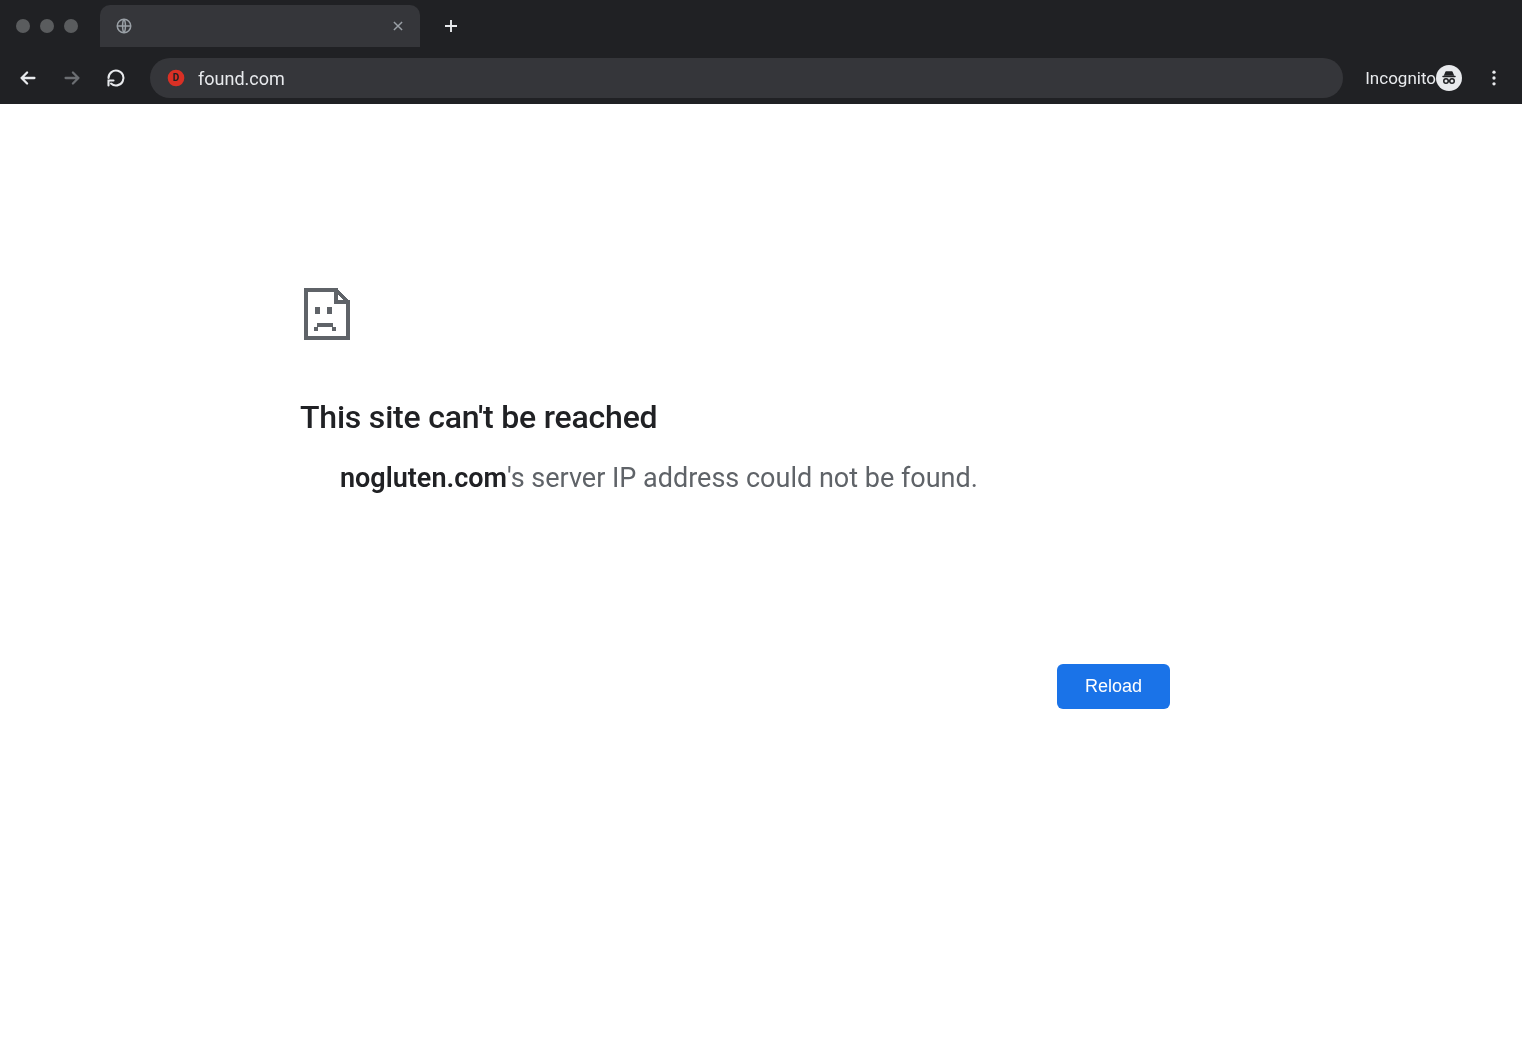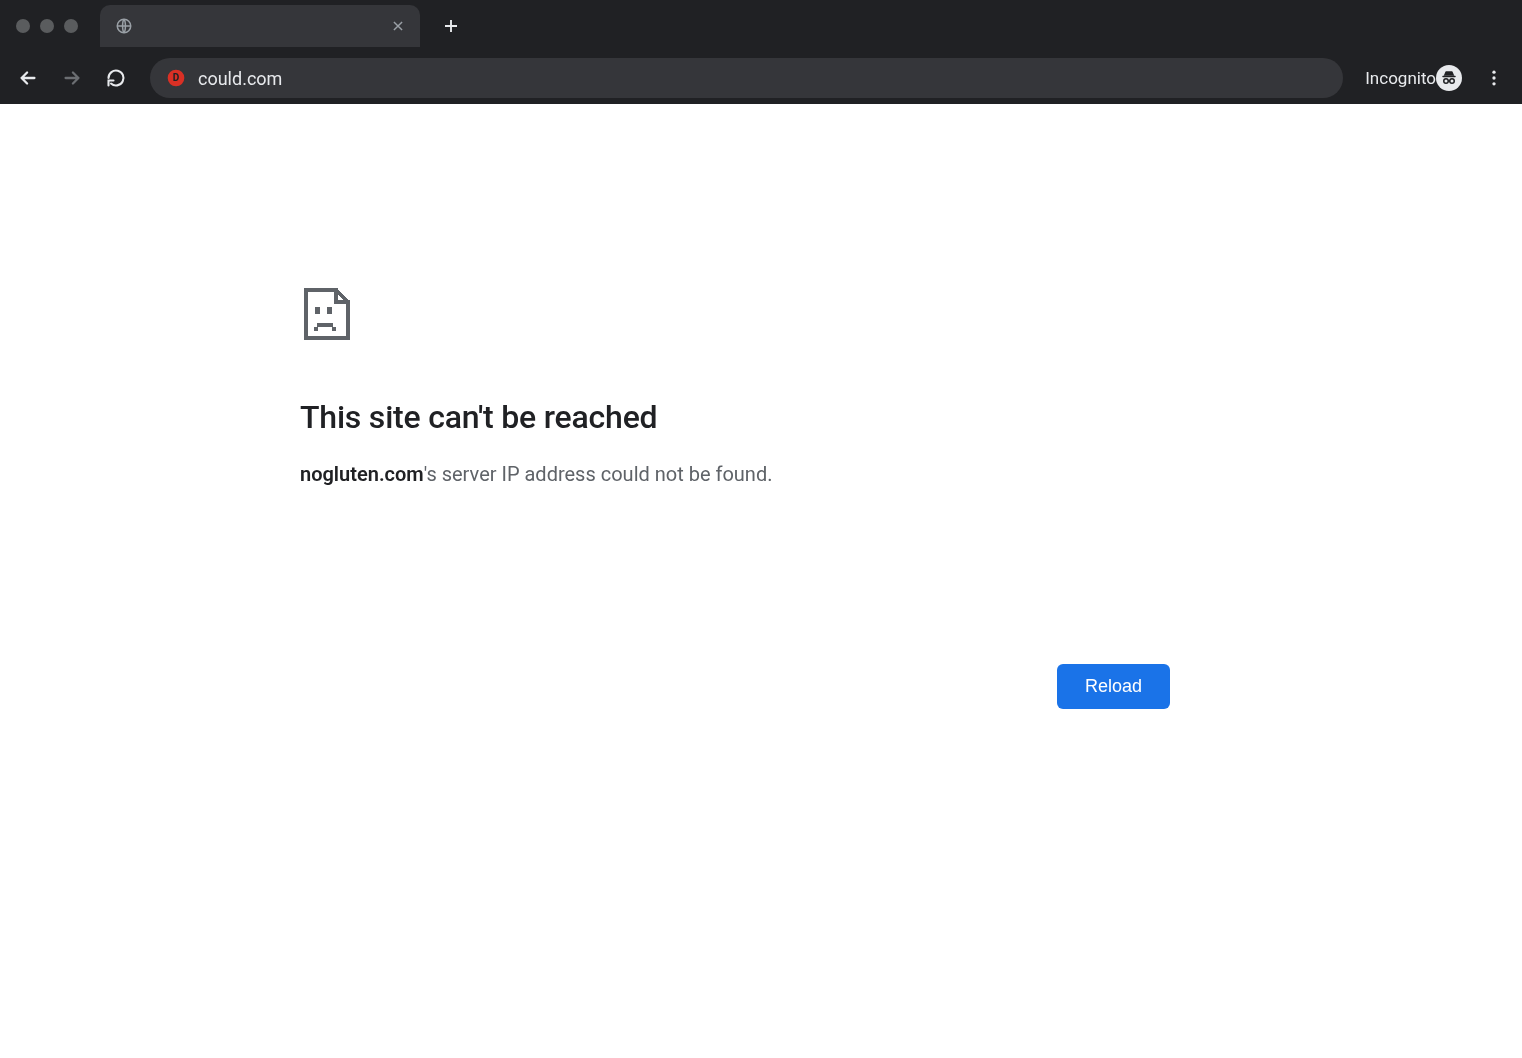--- a/index.html
+++ b/index.html
@@ -138,23 +138,24 @@
     margin-bottom: 50px;
   }
   h1.error-title {
     font-size: 32px;
     font-weight: 500;
     color: #202124;
     margin-bottom: 26px;
     letter-spacing: -0.2px;
   }
   .error-msg {
-    font-size: 20px;
+    font-size: 27px;
     color: #5f6368;
     margin-bottom: 26px;
+    margin-left: 40px;
   }
   .error-msg .domain { font-weight: 600; color: #202124; }
   .error-code {
     font-size: 17px;
     color: #5f6368;
   }
   .reload-row {
     position: absolute;
     right: 0;
     top: 380px;
@@ -222,21 +223,21 @@
       </svg>
     </div>
 
     <div class="omnibox">
       <span class="siteicon">
         <svg viewBox="0 0 24 24" width="20" height="20">
           <circle cx="12" cy="12" r="10" fill="#d93025"></circle>
           <text x="12" y="16" text-anchor="middle" font-size="12" font-weight="700" fill="#202124">D</text>
         </svg>
       </span>
-      <span class="url">could.com</span>
+      <span class="url">found.com</span>
     </div>
 
     <div class="incognito">
       <span>Incognito</span>
       <span class="badge">
         <svg viewBox="0 0 24 24" width="18" height="18" fill="#202124">
           <path d="M5 9l1.8-4.5C7 3.6 7.8 3 8.7 3h6.6c.9 0 1.7.6 1.9 1.5L19 9H5z"></path>
           <rect x="3" y="9" width="18" height="2" rx="1"></rect>
           <circle cx="8" cy="16" r="3" fill="none" stroke="#202124" stroke-width="2"></circle>
           <circle cx="16" cy="16" r="3" fill="none" stroke="#202124" stroke-width="2"></circle>

